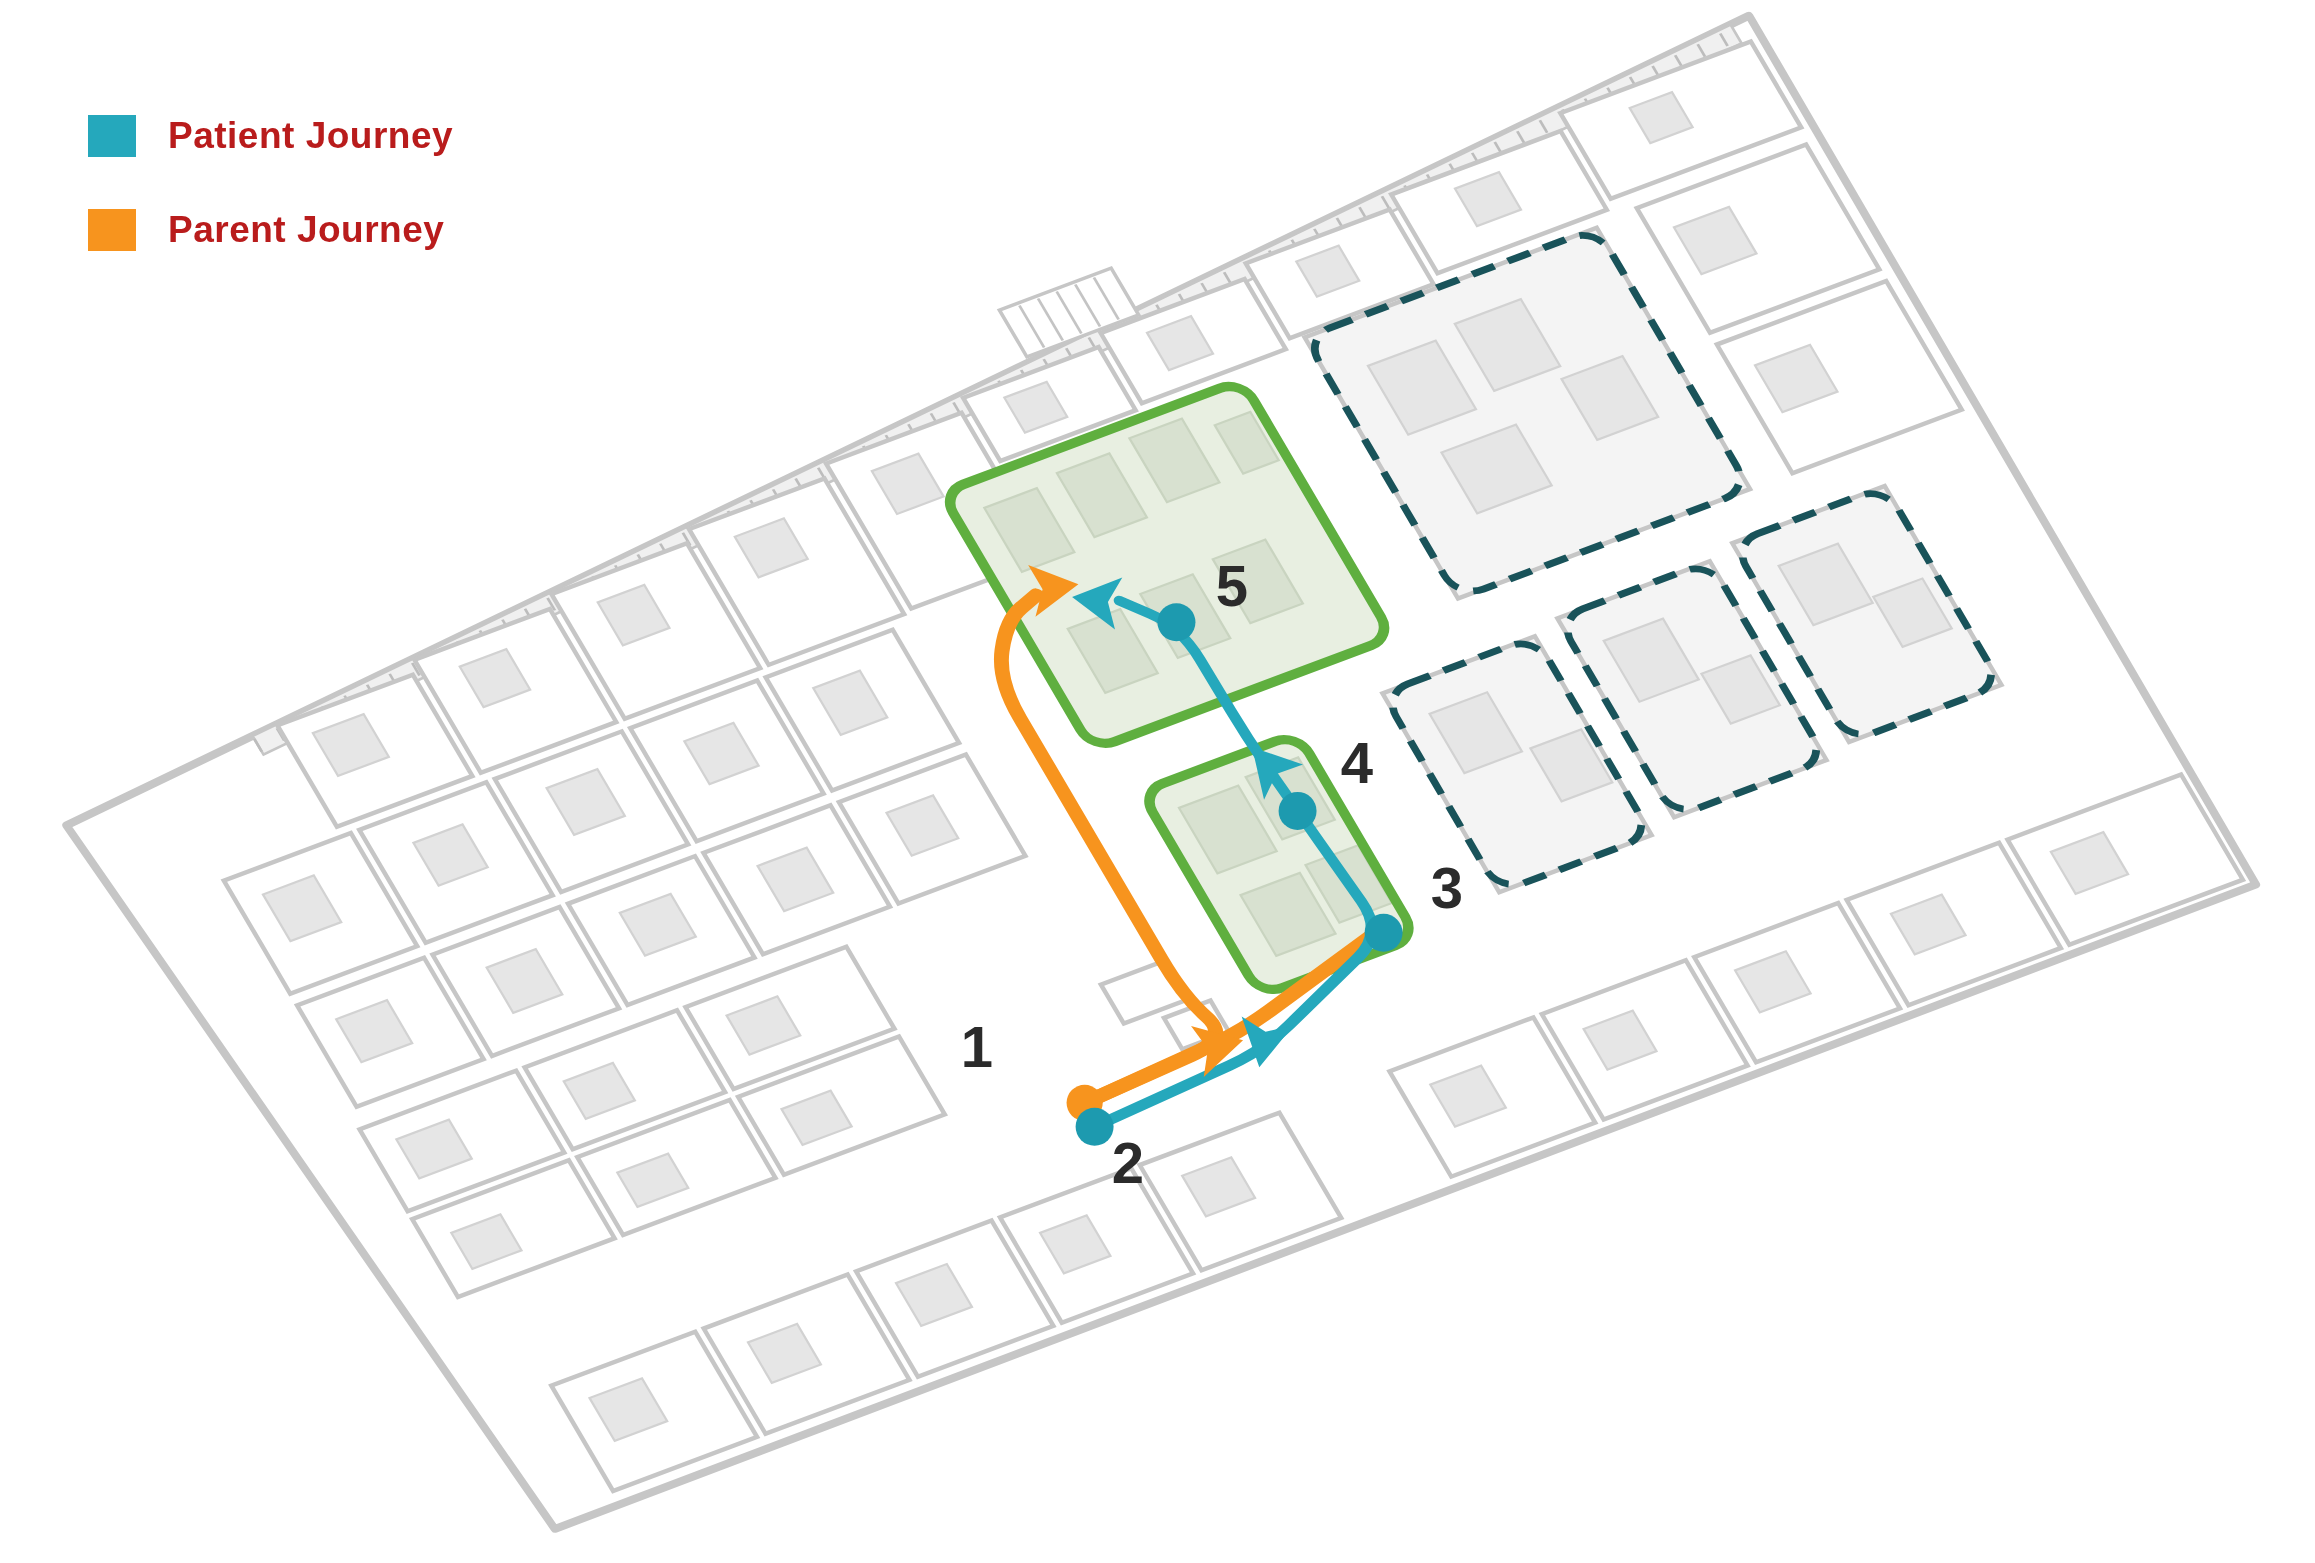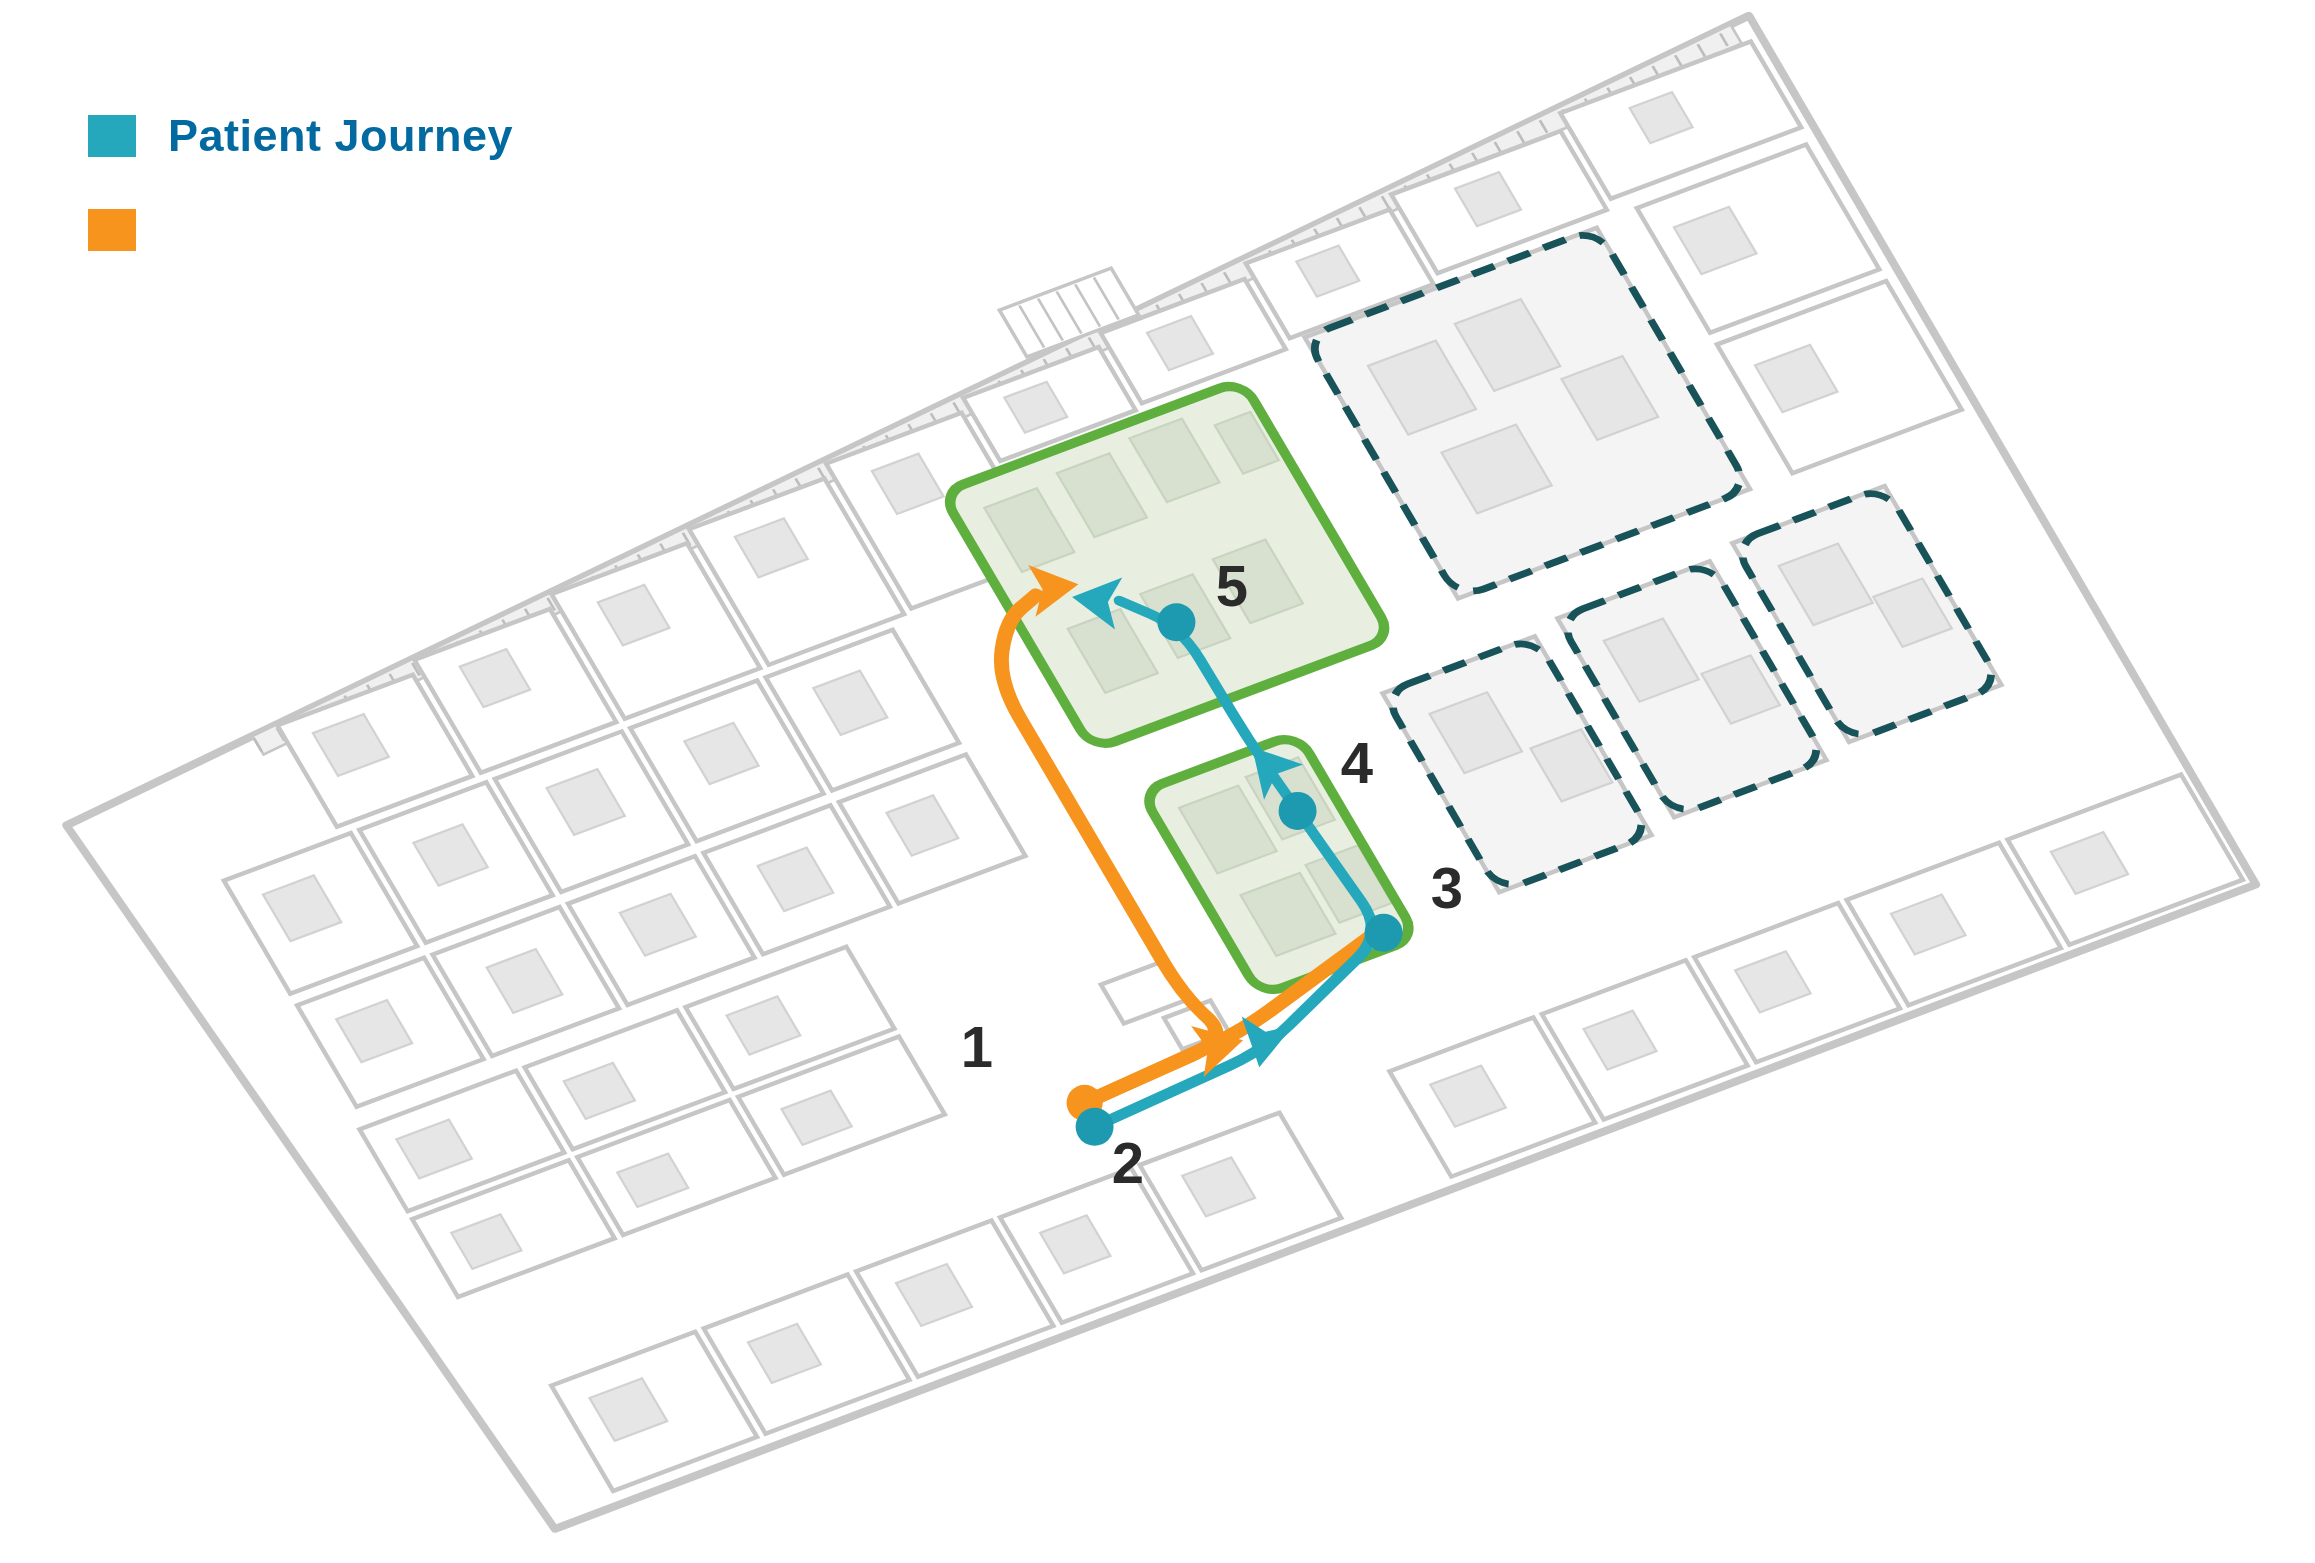--- a/index.html
+++ b/index.html
@@ -3,21 +3,21 @@
 <meta charset="utf-8">
 <title>Patient and Parent Journey Floor Plan</title>
 <style>
   html,body{margin:0;padding:0;background:#fff;}
   #stage{position:relative;width:2316px;height:1563px;background:#fff;overflow:hidden;
          font-family:"Liberation Sans",sans-serif;}
   #plan{position:absolute;left:0;top:0;}
   .legend{position:absolute;left:88px;top:115px;display:flex;flex-direction:column;gap:52px;z-index:6;}
   .legend-item{display:flex;align-items:center;gap:32px;height:42px;}
   .legend-swatch{width:48px;height:42px;display:inline-block;flex:0 0 auto;}
-  .legend-label{font-size:45px;font-weight:700;color:#0369a1;letter-spacing:0.5px;white-space:nowrap;}
+  .legend-label{font-size:37px;font-weight:700;color:#b91c1c;letter-spacing:0.5px;white-space:nowrap;}
   .marker{position:absolute;transform:translate(-50%,-50%);font-size:58px;font-weight:700;
           color:#2b2b2b;z-index:5;line-height:1;}
 </style>
 </head>
 <body>
 
 <div id="stage">
   <svg id="plan" width="2316" height="1563" viewBox="0 0 2560 1728">
       <g transform="matrix(0.936 -0.351 0.506 0.862 58 729)">
         <polygon points="-81,180 2008,-8 2005,1105 -8,1112" fill="#FFFFFF" stroke="#C6C6C6" stroke-width="9" stroke-linejoin="round"></polygon>
@@ -221,20 +221,21 @@
       <circle cx="1300.4" cy="688.0" r="21" fill="#1D9AAF"></circle>
     </svg>
 
   <div class="legend">
     <div class="legend-item">
       <span class="legend-swatch" style="background: rgb(37, 168, 188);"></span>
       <span class="legend-label">Patient Journey</span>
     </div>
     <div class="legend-item">
       <span class="legend-swatch" style="background: rgb(247, 148, 30);"></span>
+      <span class="legend-label">Parent Journey</span>
     </div>
   </div>
 <div class="marker" style="left: 977px; top: 1047px;">1</div>
     <div class="marker" style="left: 1128px; top: 1163px;">2</div>
     <div class="marker" style="left: 1447px; top: 888px;">3</div>
     <div class="marker" style="left: 1357px; top: 763px;">4</div>
     <div class="marker" style="left: 1232px; top: 586px;">5</div>
   </div>
 
 

